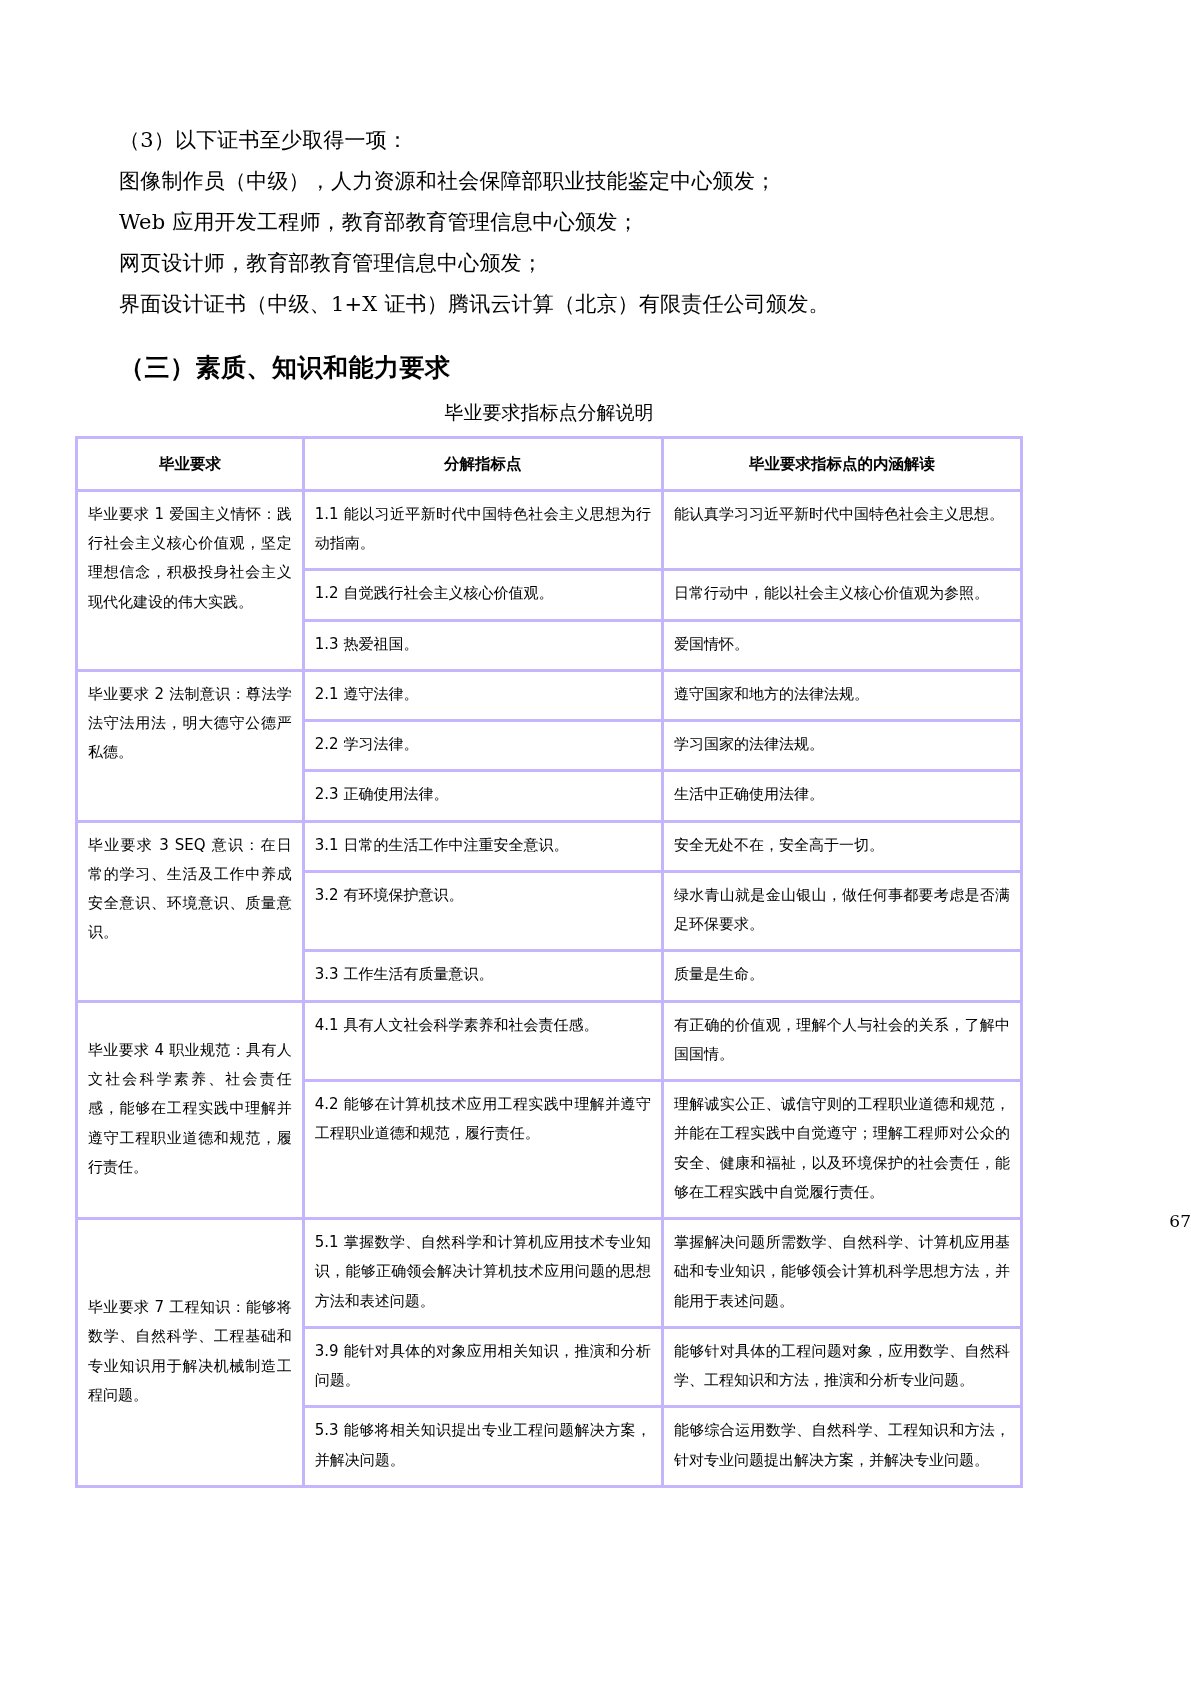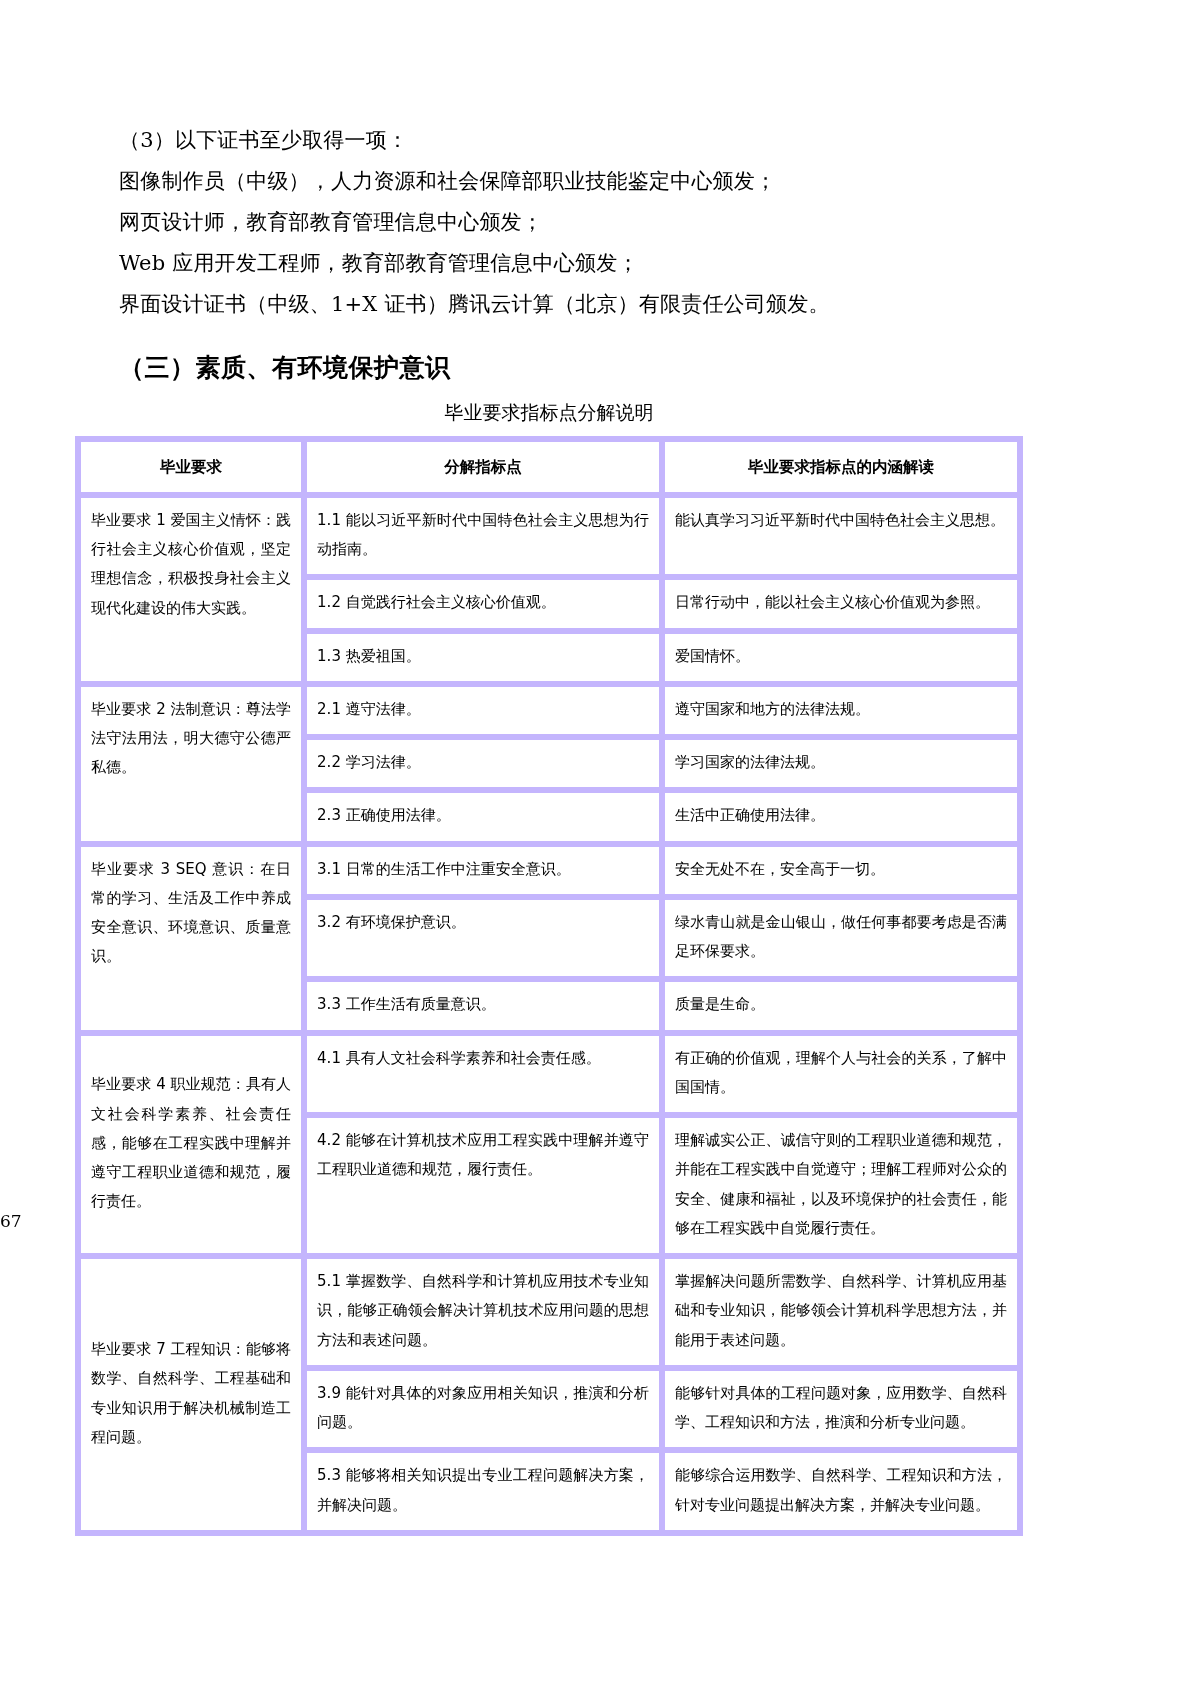--- a/index.html
+++ b/index.html
@@ -43,21 +43,21 @@
     font-weight: normal;
     margin: 16px 0 10px 0;
   }
   table.grad {
     border-collapse: collapse;
     width: 100%;
     table-layout: fixed;
     font-family: "DejaVu Sans", "Liberation Sans", sans-serif;
   }
   table.grad th, table.grad td {
-    border: 6px solid #c4b5fd;
+    border: 3px solid #c4b5fd;
     vertical-align: top;
     padding: 8px 10px 10px 10px;
     font-size: 15px;
     line-height: 1.95;
   }
   table.grad th {
     text-align: center;
     font-weight: bold;
     vertical-align: middle;
     padding: 10px 6px;
@@ -71,38 +71,38 @@
     border-radius: 9px;
   }
   col.c1 { width: 24%; }
   col.c2 { width: 38%; }
   col.c3 { width: 38%; }
   .page-number {
     position: absolute;
     bottom: 52px;
     left: 0;
     width: 100%;
-    text-align: left;
+    text-align: right;
     font-size: 17px;
     font-family: "DejaVu Serif", "Liberation Serif", serif;
   }
   .just { text-align: justify; text-justify: inter-ideograph; }
 </style>
 </head>
 <body>
 
 <div class="page">
 
   <p class="para para-indent">（3）以下证书至少取得一项：</p>
   <p class="para para-indent">图像制作员（中级），人力资源和社会保障部职业技能鉴定中心颁发；</p>
+  <p class="para para-indent">Web 应用开发工程师，教育部教育管理信息中心颁发；</p>
   <p class="para para-indent">网页设计师，教育部教育管理信息中心颁发；</p>
-  <p class="para para-indent">Web 应用开发工程师，教育部教育管理信息中心颁发；</p>
   <p class="para para-indent">界面设计证书（中级、1+X 证书）腾讯云计算（北京）有限责任公司颁发。</p>
 
-  <h2 class="section-heading">（三）素质、有环境保护意识</h2>
+  <h2 class="section-heading">（三）素质、知识和能力要求</h2>
 
   <div class="table-title">毕业要求指标点分解说明</div>
 
   <table class="grad">
     <colgroup>
       <col class="c1">
         <col class="c2">
         <col class="c3">
     </colgroup>
     <thead>

